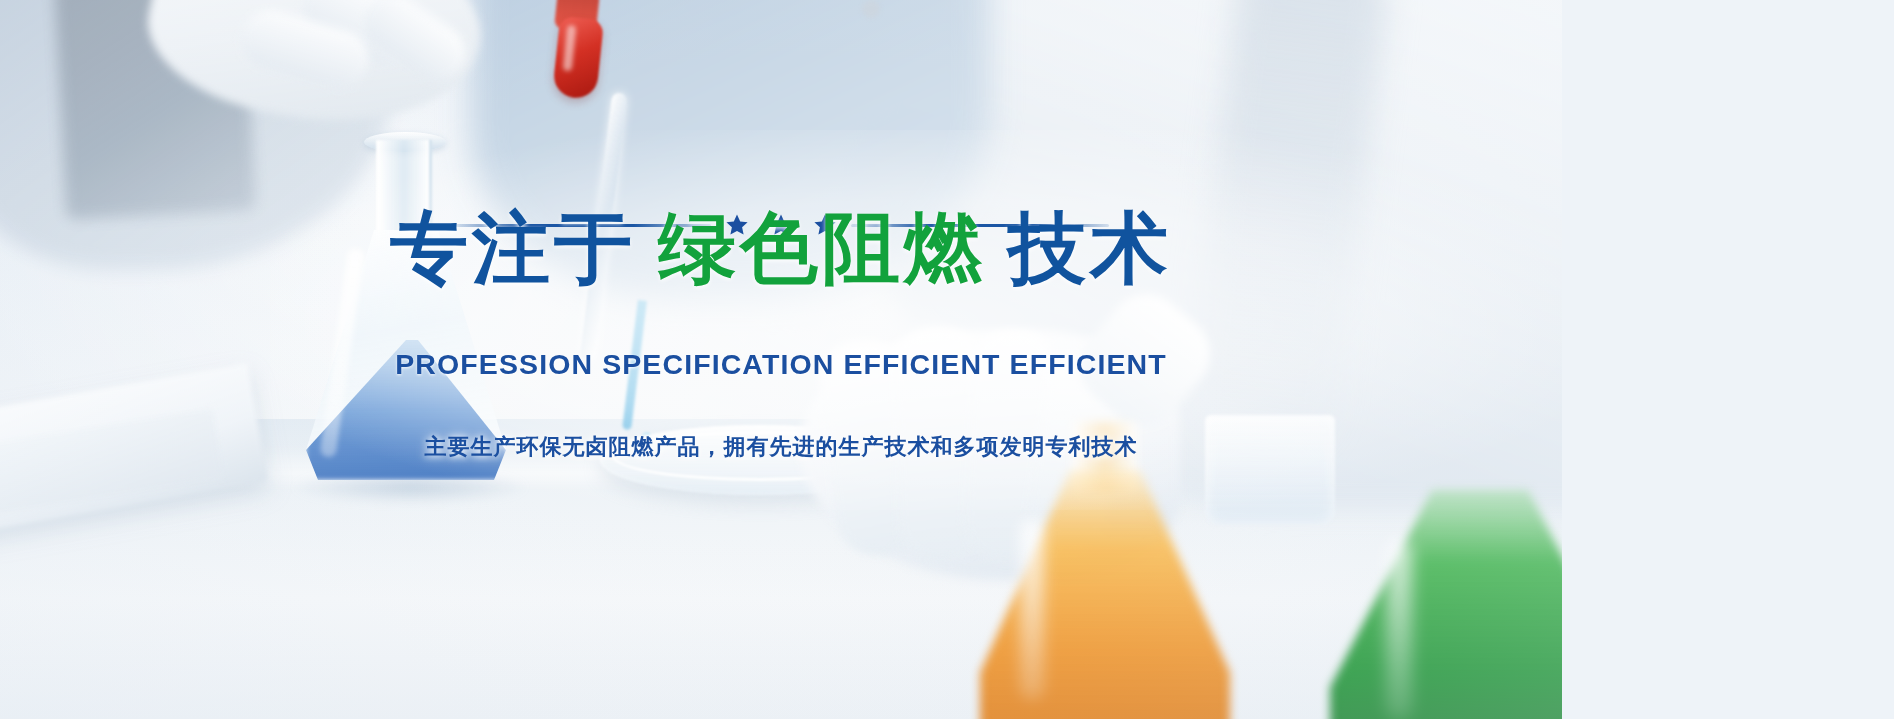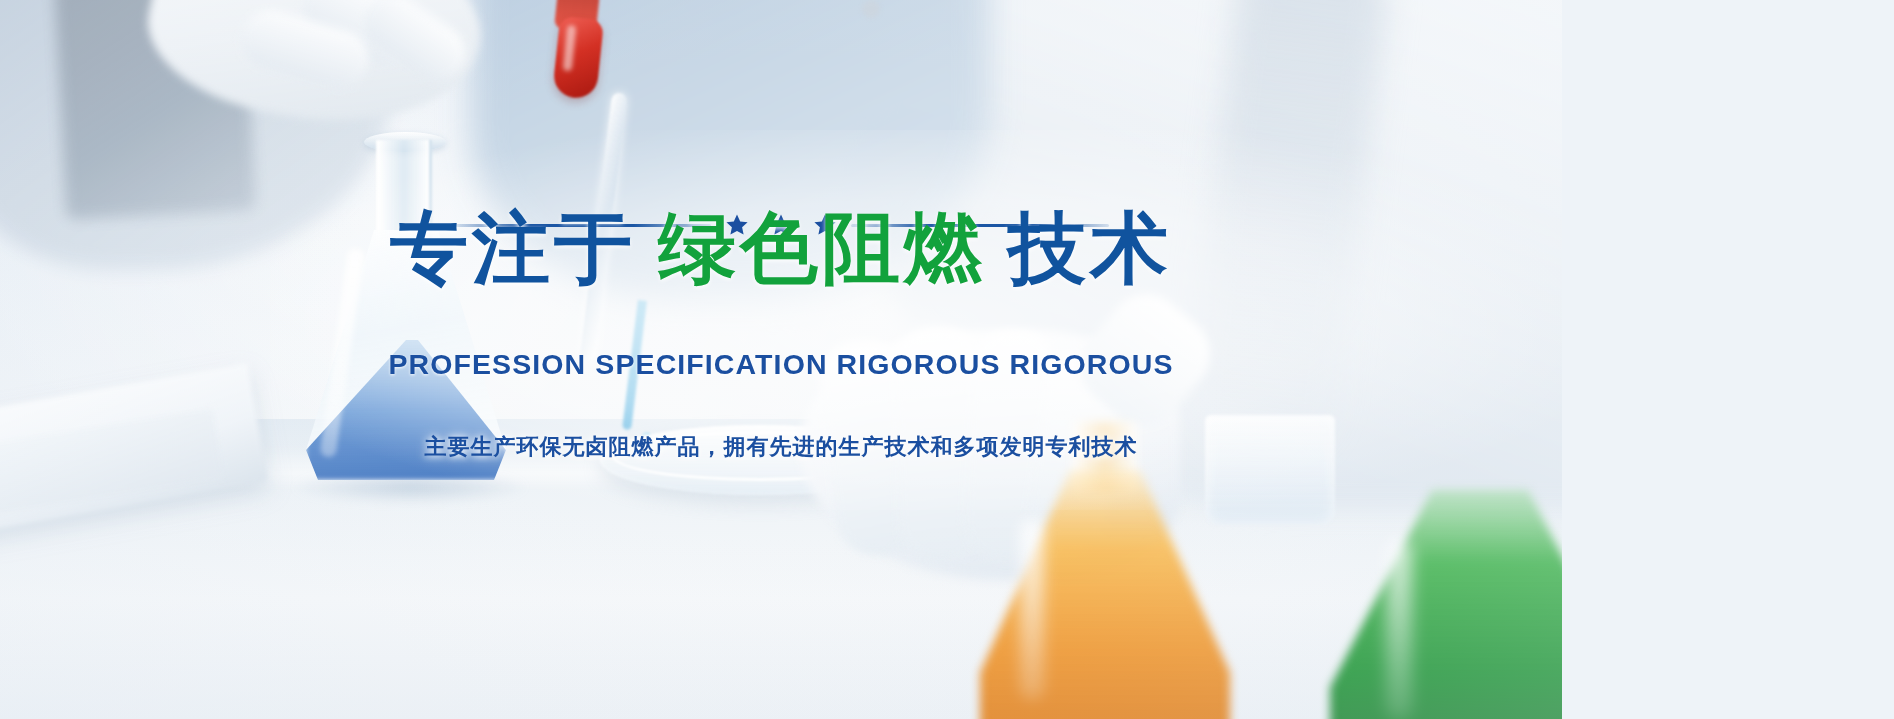--- a/index.html
+++ b/index.html
@@ -389,18 +389,18 @@
         </svg>
         <svg class="star" viewBox="0 0 24 24">
           <polygon points="12,1.6 15.2,8.4 22.6,9.3 17.1,14.3 18.6,21.6 12,17.9 5.4,21.6 6.9,14.3 1.4,9.3 8.8,8.4" fill="#1B4FA0"></polygon>
         </svg>
       </span>
       <span class="deco-line"></span>
     </div>
 
     <h1 class="headline"><span class="h-blue">专注于</span><span class="h-gap"></span><span class="h-green">绿色阻燃</span><span class="h-gap"></span><span class="h-blue">技术</span></h1>
 
-    <div class="subtitle">PROFESSION SPECIFICATION RIGOROUS RIGOROUS</div>
+    <div class="subtitle">PROFESSION SPECIFICATION EFFICIENT EFFICIENT</div>
 
     <div class="tagline">主要生产环保无卤阻燃产品，拥有先进的生产技术和多项发明专利技术</div>
 
   </div>
 </div>
 
 </body></html>

